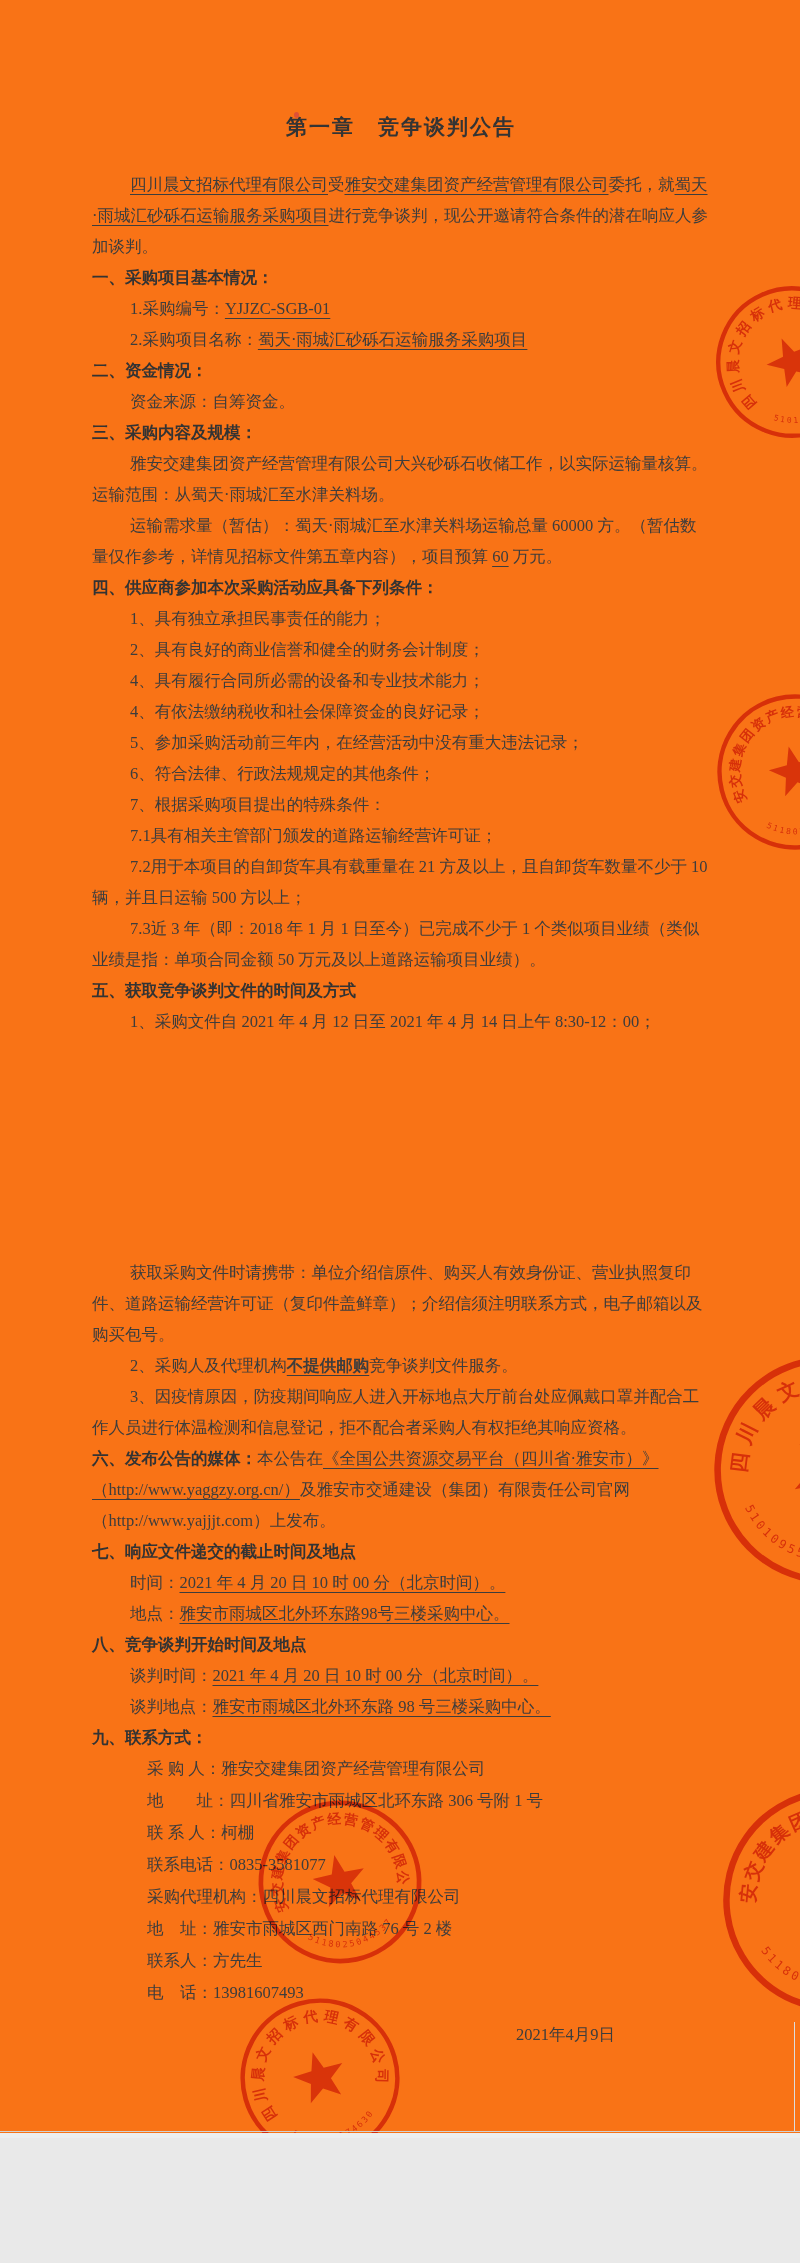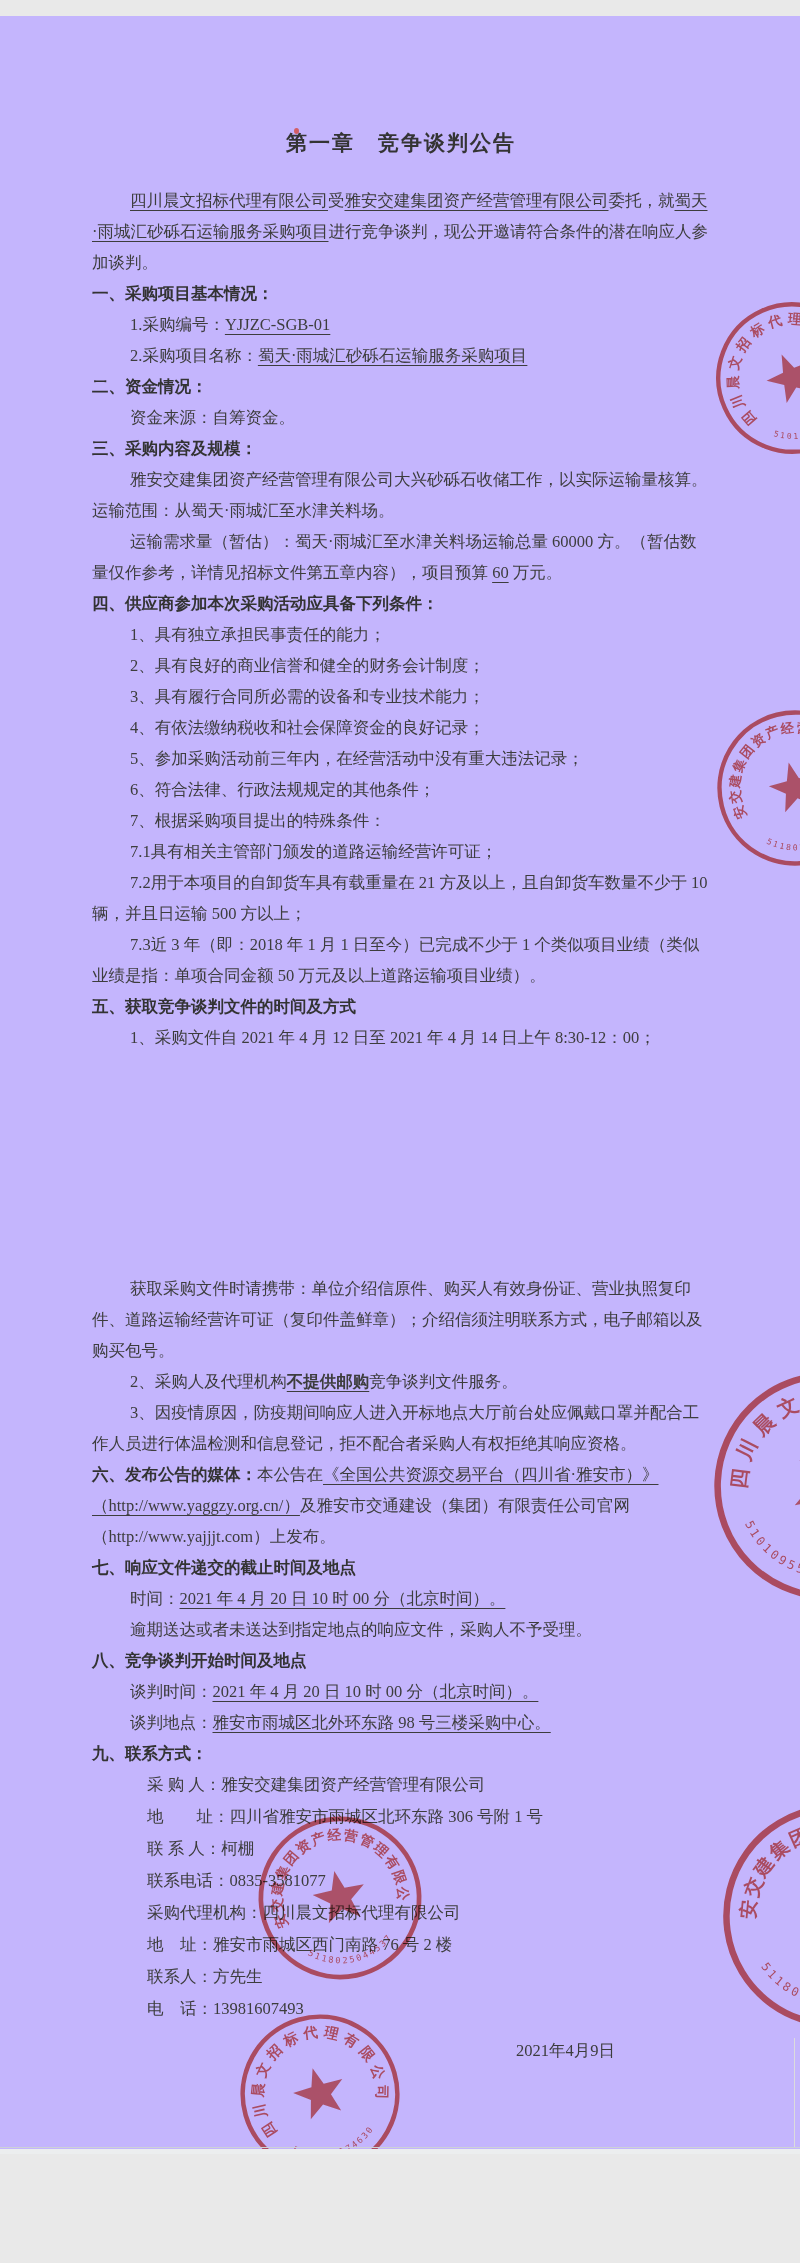--- a/index.html
+++ b/index.html
@@ -1,20 +1,20 @@
 <!DOCTYPE html>
 <html><head>
 <meta charset="utf-8">
 <style>
   html,body{margin:0;padding:0;background:#e9e9e9;}
   .page{
     position:relative;
     width:800px;height:2138px;
-    margin:16px auto;
-    background:#c4b5fd;
+    margin:0 auto;
+    background:#f97316;
     overflow:hidden;
     font-family:"Liberation Serif","DejaVu Serif",serif;
     color:#3d3d3d;
     font-size:16.5px;
     line-height:31px;
   }
   .content{padding:112px 90px 0 92px;}
   .doc-title{
     text-align:center;
     font-size:21px;
@@ -83,21 +83,21 @@
     <p class="head">二、资金情况：</p>
     <p class="pad">资金来源：自筹资金。</p>
 
     <p class="head">三、采购内容及规模：</p>
     <p class="ind">雅安交建集团资产经营管理有限公司大兴砂砾石收储工作，以实际运输量核算。运输范围：从蜀天·雨城汇至水津关料场。</p>
     <p class="ind"><span>运输需求量（暂估）：蜀天·雨城汇至水津关料场运输总量 60000 方。（暂估数量仅作参考，详情见招标文件第五章内容），项目预算 </span><span class="u">60</span><span> 万元。</span></p>
 
     <p class="head">四、供应商参加本次采购活动应具备下列条件：</p>
     <p class="pad">1、具有独立承担民事责任的能力；</p>
     <p class="pad">2、具有良好的商业信誉和健全的财务会计制度；</p>
-    <p class="pad">3、具有履行合同所必需的设备和专业技术能力；</p>
+    <p class="pad">4、具有履行合同所必需的设备和专业技术能力；</p>
     <p class="pad">4、有依法缴纳税收和社会保障资金的良好记录；</p>
     <p class="pad">5、参加采购活动前三年内，在经营活动中没有重大违法记录；</p>
     <p class="pad">6、符合法律、行政法规规定的其他条件；</p>
     <p class="pad">7、根据采购项目提出的特殊条件：</p>
     <p class="ind">7.1具有相关主管部门颁发的道路运输经营许可证；</p>
     <p class="ind">7.2用于本项目的自卸货车具有载重量在 21 方及以上，且自卸货车数量不少于 10 辆，并且日运输 500 方以上；</p>
     <p class="ind">7.3近 3 年（即：2018 年 1 月 1 日至今）已完成不少于 1 个类似项目业绩（类似业绩是指：单项合同金额 50 万元及以上道路运输项目业绩）。</p>
 
     <p class="head">五、获取竞争谈判文件的时间及方式</p>
     <p class="pad">1、采购文件自 2021 年 4 月 12 日至 2021 年 4 月 14 日上午 8:30-12：00；</p>
@@ -105,21 +105,21 @@
     <div class="spacer"></div>
 
     <p class="ind">获取采购文件时请携带：单位介绍信原件、购买人有效身份证、营业执照复印件、道路运输经营许可证（复印件盖鲜章）；介绍信须注明联系方式，电子邮箱以及购买包号。</p>
     <p class="pad"><span>2、采购人及代理机构</span><span class="bu">不提供邮购</span><span>竞争谈判文件服务。</span></p>
     <p class="ind">3、因疫情原因，防疫期间响应人进入开标地点大厅前台处应佩戴口罩并配合工作人员进行体温检测和信息登记，拒不配合者采购人有权拒绝其响应资格。</p>
 
     <p><span class="head">六、发布公告的媒体：</span><span>本公告在</span><span class="u">《全国公共资源交易平台（四川省·雅安市）》</span><span class="u">（http://www.yaggzy.org.cn/）</span><span>及雅安市交通建设（集团）有限责任公司官网（http://www.yajjjt.com）上发布。</span></p>
 
     <p class="head">七、响应文件递交的截止时间及地点</p>
     <p class="pad"><span>时间：</span><span class="u">2021 年 4 月 20 日 10 时 00 分（北京时间）。</span></p>
-    <p class="pad">逾期送达或者未送达到指定地点的响应文件，采购人不予受理。</p>
+    <p class="pad"><span>地点：</span><span class="u">雅安市雨城区北外环东路98号三楼采购中心。</span></p>
 
     <p class="head">八、竞争谈判开始时间及地点</p>
     <p class="pad"><span>谈判时间：</span><span class="u">2021 年 4 月 20 日 10 时 00 分（北京时间）。</span></p>
     <p class="pad"><span>谈判地点：</span><span class="u">雅安市雨城区北外环东路 98 号三楼采购中心。</span></p>
 
     <p class="head">九、联系方式：</p>
     <div class="contact">
       <p class="pad55">采 购 人：雅安交建集团资产经营管理有限公司</p>
       <p class="pad55">地　　址：四川省雅安市雨城区北环东路 306 号附 1 号</p>
       <p class="pad55">联 系 人：柯棚</p>

